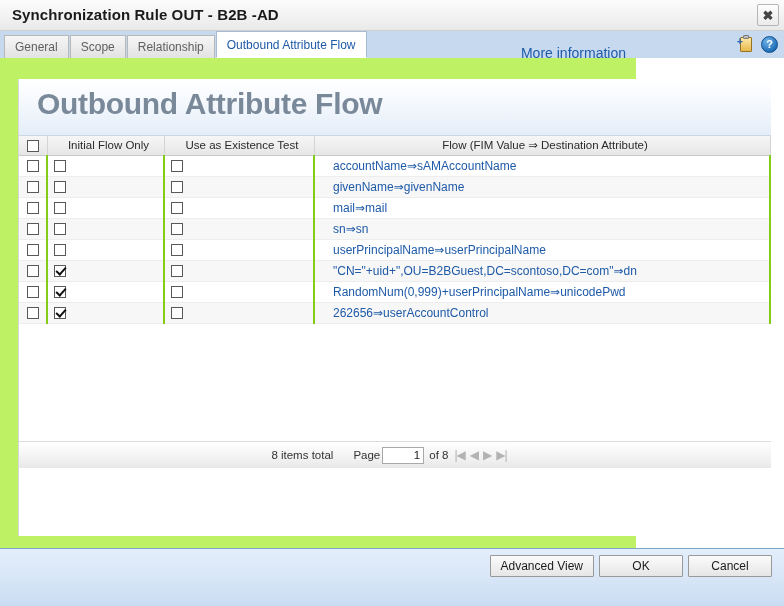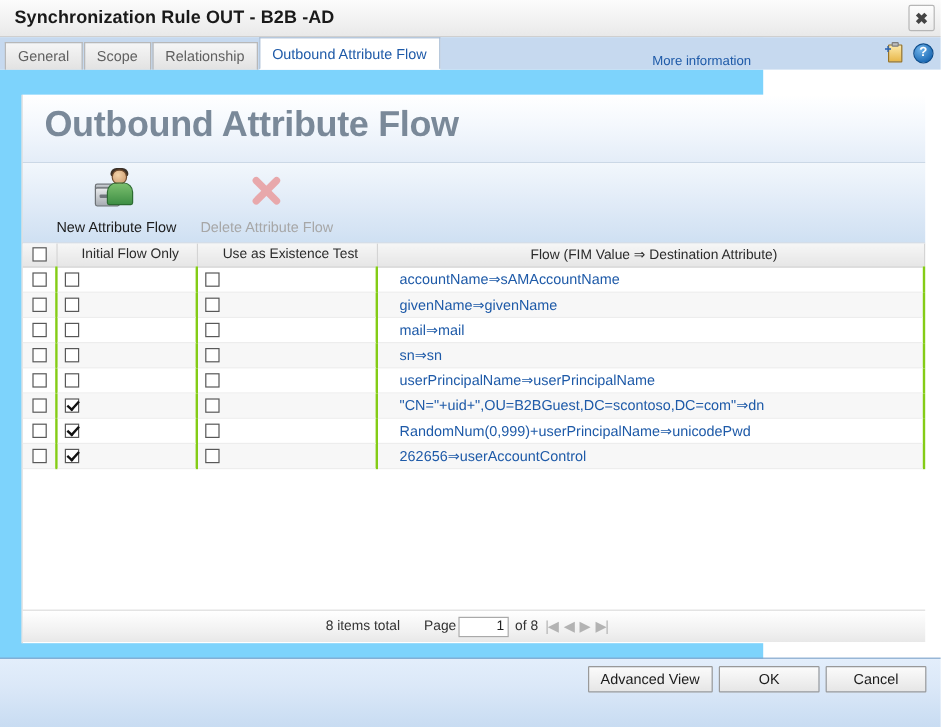--- a/index.html
+++ b/index.html
@@ -6,21 +6,21 @@
   html, body {
     margin: 0; padding: 0;
     width: 784px; height: 606px;
     background: #ffffff;
     font-family: "Liberation Sans", sans-serif;
     overflow: hidden;
   }
   .app {
     position: relative;
     width: 636px; height: 606px;
-    background: #7dd3fc;
+    background: #bef264;
   }
 
   
   .titlebar {
     position: absolute; left: 0; top: 0; width: 784px; height: 31px;
     background: linear-gradient(to bottom, #fcfcfc 0%, #f1f1f1 60%, #e9e9e9 100%);
     border-bottom: 1px solid #cfcfcf;
   }
   .titlebar-text {
     position: absolute; left: 12px; top: 6px;
@@ -97,21 +97,21 @@
     background: radial-gradient(circle at 35% 28%, #6fb3ea, #1d6bb5 75%);
     border: 1px solid #0f4e8c;
     color: #ffffff; font-size: 11px; font-weight: bold;
     display: flex; align-items: center; justify-content: center;
     cursor: pointer; line-height: 1;
   }
 
   
   .more-info {
     position: absolute; right: 10px; top: 45px;
-    font-size: 11px; color: #1e5aa8; text-decoration: none;
+    font-size: 14px; color: #1e5aa8; text-decoration: none;
     cursor: pointer;
   }
 
   
   .panel {
     position: absolute; left: 18px; top: 79px;
     width: 753px; height: 457px;
     border-left: 1px solid #d7d7d7;
     background: #ffffff;
   }
@@ -328,40 +328,20 @@
   </div>
 
   <div class="more-info">More information</div>
 
   <div class="panel">
 
     <div class="banner">
       <div class="banner-title">Outbound Attribute Flow</div>
     </div>
 
-    <div class="toolbar">
-      <div class="tool" style="left:28px;">
-        <div class="icon-newflow">
-          <div class="box-top"></div>
-          <div class="box"></div>
-          <div class="box-slot"></div>
-          <div class="hair"></div>
-          <div class="head"></div>
-          <div class="body"></div>
-        </div>
-        <div class="tool-label">New Attribute Flow</div>
-      </div>
-      <div class="tool disabled" style="left:148px;">
-        <div class="icon-deleteflow">
-          <div class="bar a"></div>
-          <div class="bar b"></div>
-        </div>
-        <div class="tool-label">Delete Attribute Flow</div>
-      </div>
-    </div>
 
     <div class="grid">
       <table class="flowgrid">
         <colgroup>
           <col class="c-sel">
             <col class="c-init">
             <col class="c-exist">
             <col class="c-flow">
         </colgroup>
         <thead>

